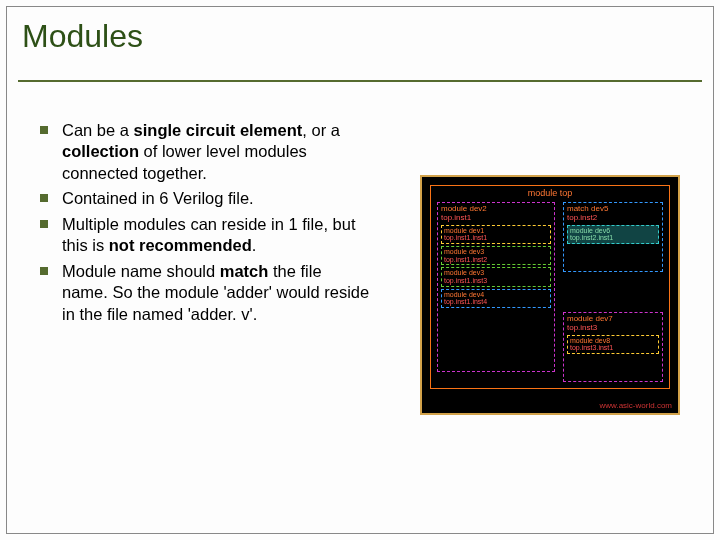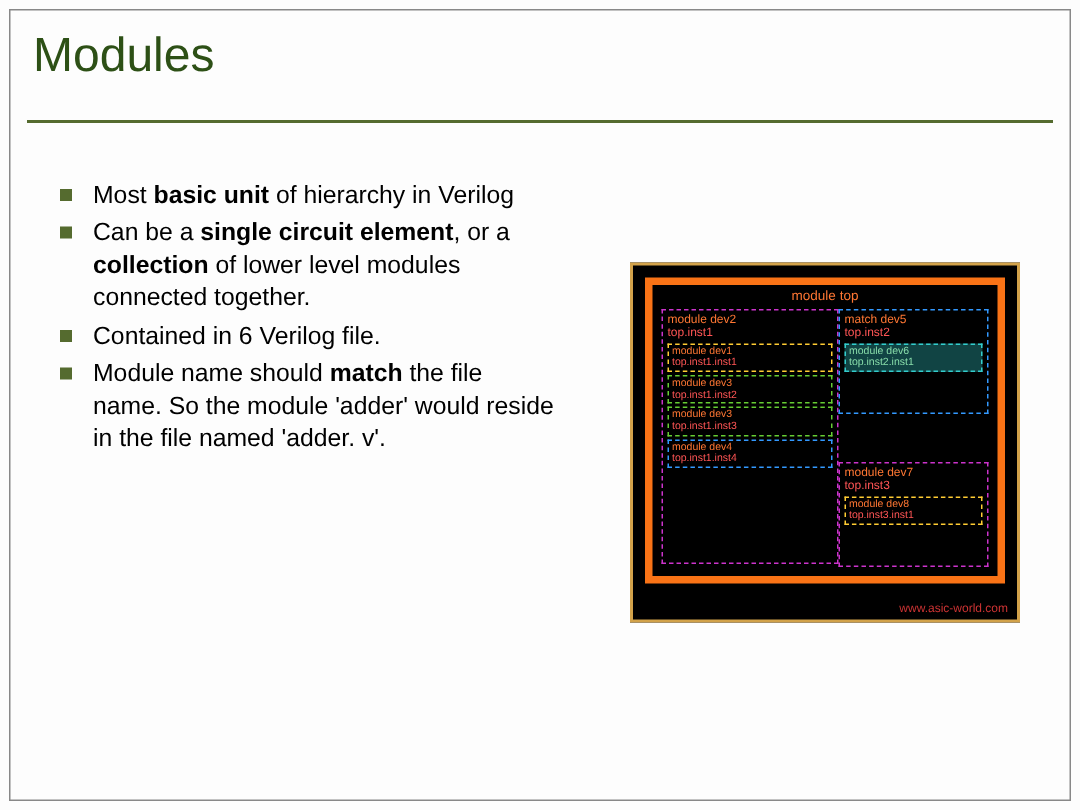--- a/index.html
+++ b/index.html
@@ -68,21 +68,21 @@
     top: 175px;
     right: 40px;
     width: 260px;
     height: 240px;
     background: #000;
     border: 2px solid #d2a24a;
   }
   .diagram-inner {
     position: absolute;
     top: 8px; left: 8px; right: 8px; bottom: 24px;
-    border: 5px solid #f97316;
+    border: 1px solid #f97316;
   }
   .diagram-label {
     position: absolute;
     color: #ff7733;
     font-size: 9px;
     font-family: Arial, sans-serif;
   }
   .mod-box {
     position: absolute;
     border: 1px dashed;
@@ -115,27 +115,27 @@
 <body>
 
 <div class="slide-border"></div>
 <div class="title-rule"></div>
 
 <div class="title">Modules</div>
 
 <div class="content">
   <ul class="bullet-list">
     <li class="bullet-item">
-      <span>Most </span><span class="bold">basic unit</span><span> of hierarchy in Verilog</span>
-    </li>
-    <li class="bullet-item">
       <span>Can be a </span><span class="bold">single circuit element</span><span>, or a </span><span class="bold">collection</span><span> of lower level modules connected together.</span>
     </li>
     <li class="bullet-item">
       <span>Contained in 6 Verilog file.</span>
+    </li>
+    <li class="bullet-item">
+      <span>Multiple modules can reside in 1 file, but this is </span><span class="bold">not recommended</span><span>.</span>
     </li>
     <li class="bullet-item">
       <span>Module name should </span><span class="bold">match</span><span> the file name. So the module 'adder' would reside in the file named 'adder. v'.</span>
     </li>
   </ul>
 </div>
 
 <div class="diagram">
   <div class="diagram-inner">
     <div class="diagram-label" style="top:2px; left:50%; transform:translateX(-50%);">module top</div>

